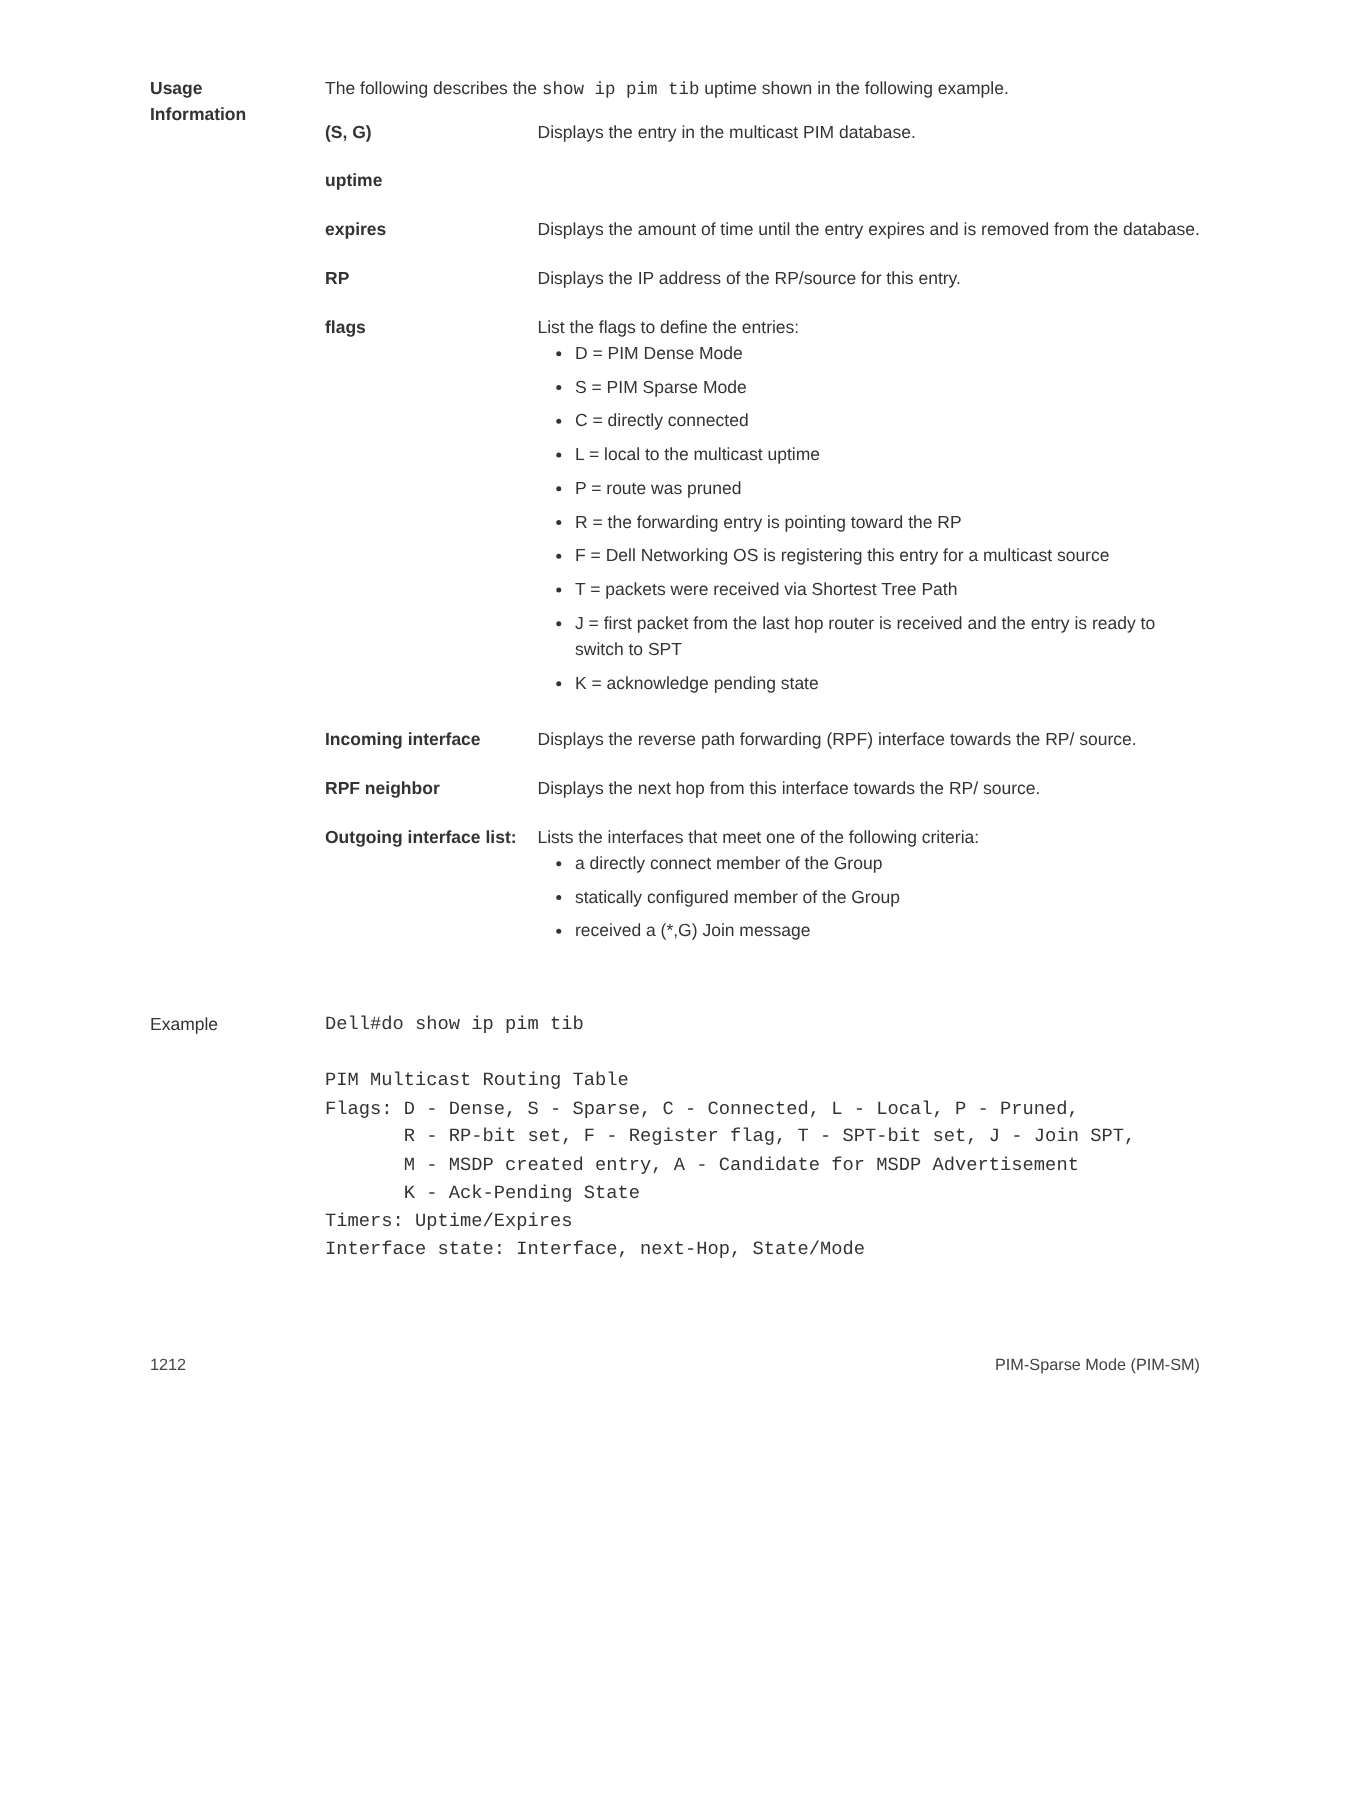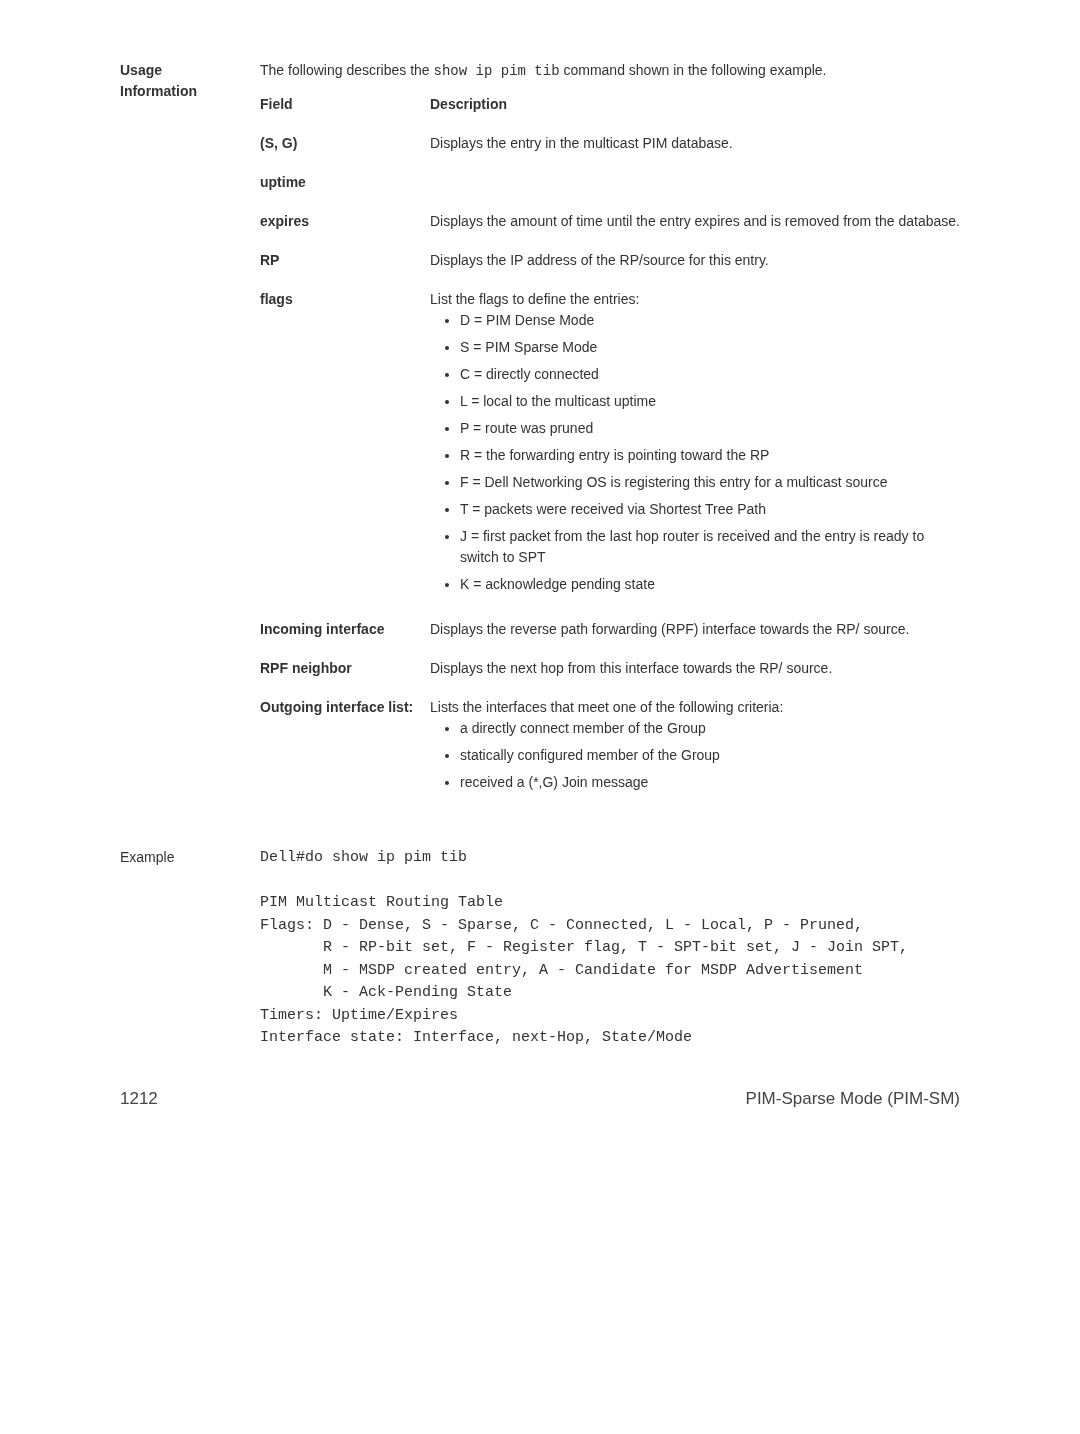--- a/index.html
+++ b/index.html
@@ -45,44 +45,40 @@
   ul.bullets li { margin-bottom: 6px; }
   .example-block {
     font-family: "Courier New", monospace;
     white-space: pre-wrap;
     font-size: 15px;
     line-height: 1.5;
   }
   .footer {
     display: flex;
     justify-content: space-between;
-    margin-top: 36px;
-    font-size: 17px;
+    margin-top: 70px;
+    font-size: 13px;
     color: #444;
   }
 </style>
 </head>
 <body>
 
 <div class="section-row">
   <div class="side-label">
     <span>Usage</span><br>
     <span>Information</span>
   </div>
   <div class="main-col">
     <p class="intro">
-      <span>The following describes the </span><code>show ip pim tib</code><span> command shown in the following example.</span>
+      <span>The following describes the </span><code>show ip pim tib</code><span> uptime shown in the following example.</span>
     </p>
 
     <div class="field-table">
 
-      <div class="field-row">
-        <div class="field-name">Field</div>
-        <div class="field-desc" style="font-weight:600">Description</div>
-      </div>
 
       <div class="field-row">
         <div class="field-name">(S, G)</div>
         <div class="field-desc">Displays the entry in the multicast PIM database.</div>
       </div>
       <div class="field-row">
         <div class="field-name">uptime</div>
       </div>
       <div class="field-row">
         <div class="field-name">expires</div>

